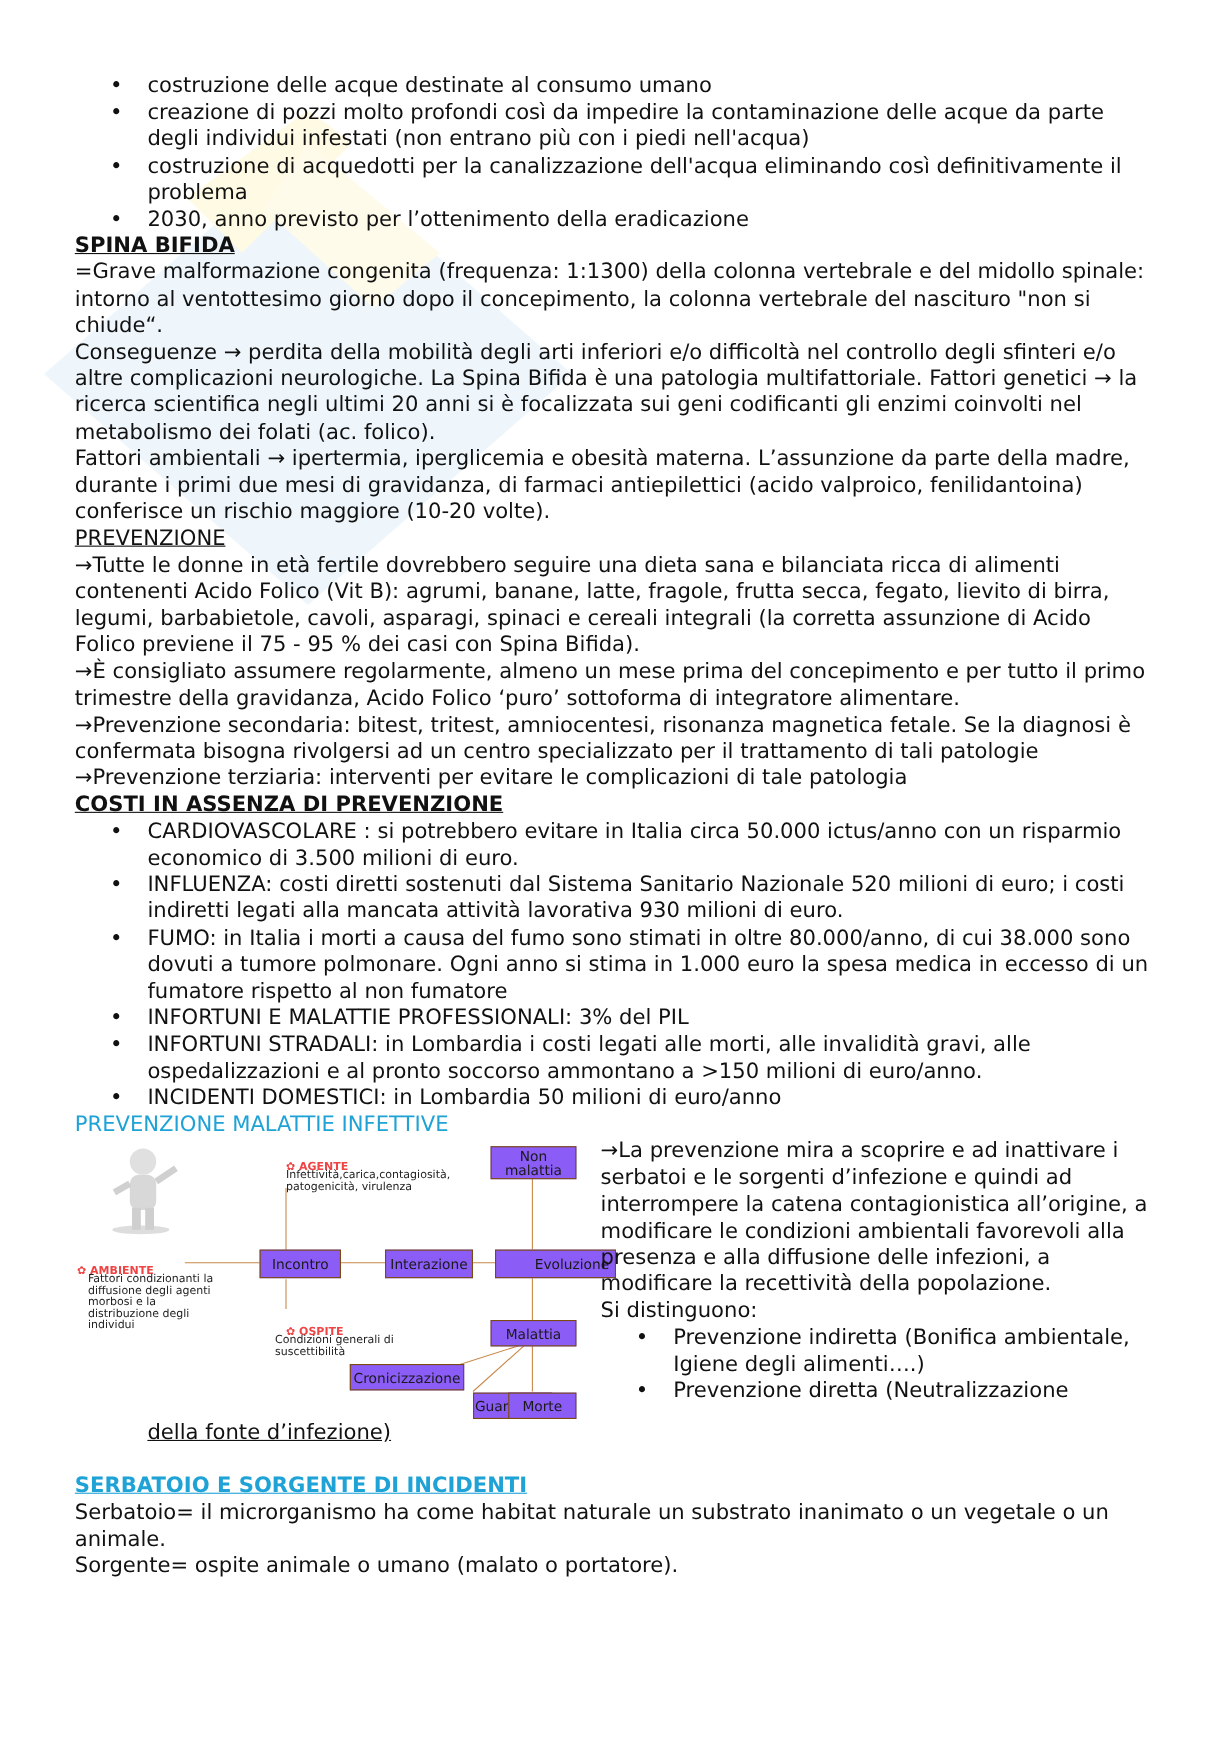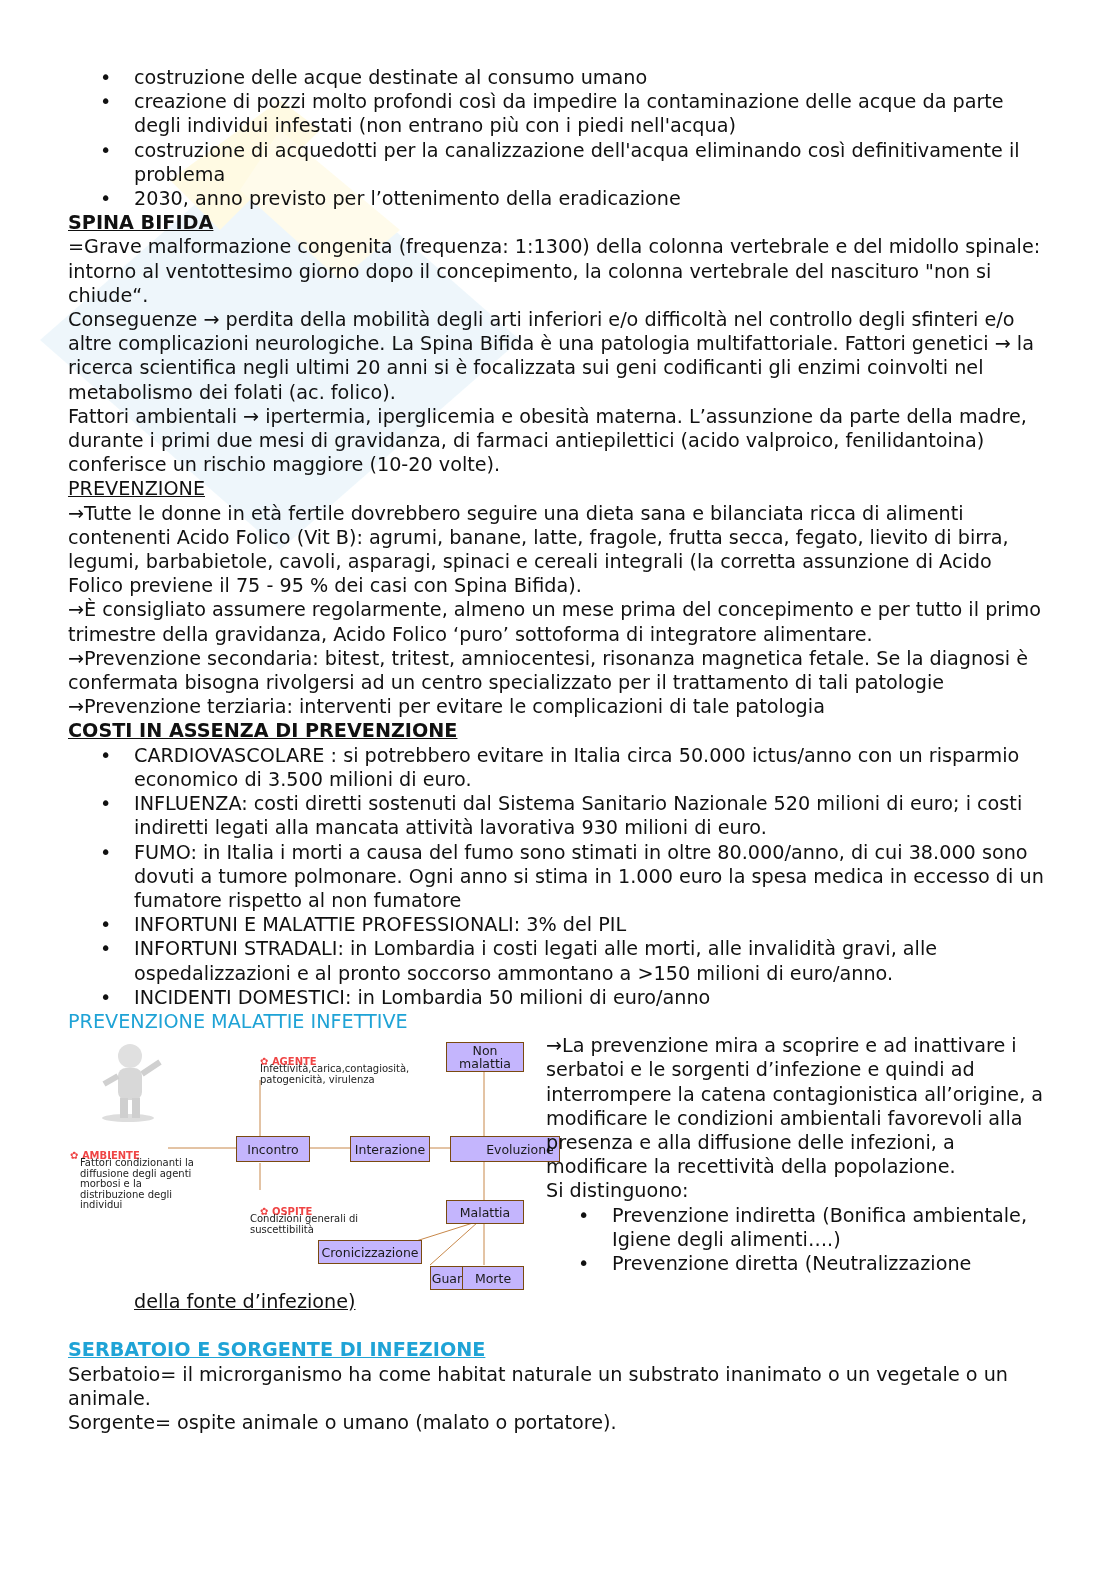--- a/index.html
+++ b/index.html
@@ -13,21 +13,21 @@
   ul.bul li::before { content: "\2022"; position: absolute; left: 32px; top: 0; }
   .h-bold { font-weight: bold; text-decoration: underline; margin: 0; }
   .h-under { text-decoration: underline; margin: 0; }
   .h-blue { color: #1fa3d6; margin: 0; }
   .h-blue-bold { color: #1fa3d6; font-weight: bold; text-decoration: underline; margin: 0; }
   .split { position: relative; height: 268px; }
   .diagram { position: absolute; left: 0; top: 6px; width: 462px; height: 250px; }
   .right-col { position: absolute; left: 478px; top: 0; width: 500px; }
   .right-col ul.bul li { padding-left: 66px; }
   .right-col ul.bul li::before { left: 32px; }
-  .box { position: absolute; background: #c4b5fd; border: 1px solid #7a4a10; color: #1a1a1a;
+  .box { position: absolute; background: #8b5cf6; border: 1px solid #7a4a10; color: #1a1a1a;
          font-size: 12.5px; text-align: center; display: flex; align-items: center; justify-content: center; line-height: 13px; }
   .dlabel { position: absolute; color: #ef4444; font-weight: bold; font-size: 10px; }
   .dsub { position: absolute; font-size: 10px; line-height: 10.5px; color: #222; }
   .spacer { height: 24px; }
 </style>
 </head>
 <body>
 
 <svg class="watermark" viewBox="0 0 520 520">
   <polygon points="20,300 260,90 500,300 260,510" fill="#cfe8f5"></polygon>
@@ -124,16 +124,16 @@
       <ul class="bul">
         <li>Prevenzione indiretta (Bonifica ambientale, Igiene degli alimenti….)</li>
         <li>Prevenzione diretta (Neutralizzazione</li>
       </ul>
     </div>
   </div>
 
   <p class="p" style="padding-left:66px;margin-top:-12px;text-decoration:underline;">della fonte d’infezione)</p>
   <div class="spacer"></div>
 
-  <p class="h-blue-bold">SERBATOIO E SORGENTE DI INFEZIONE</p>
+  <p class="h-blue-bold">SERBATOIO E SORGENTE DI INCIDENTI</p>
   <p class="p">Serbatoio= il microrganismo ha come habitat naturale un substrato inanimato o un vegetale o un animale.</p>
   <p class="p">Sorgente= ospite animale o umano (malato o portatore).</p>
 </div>
 
 </body></html>

